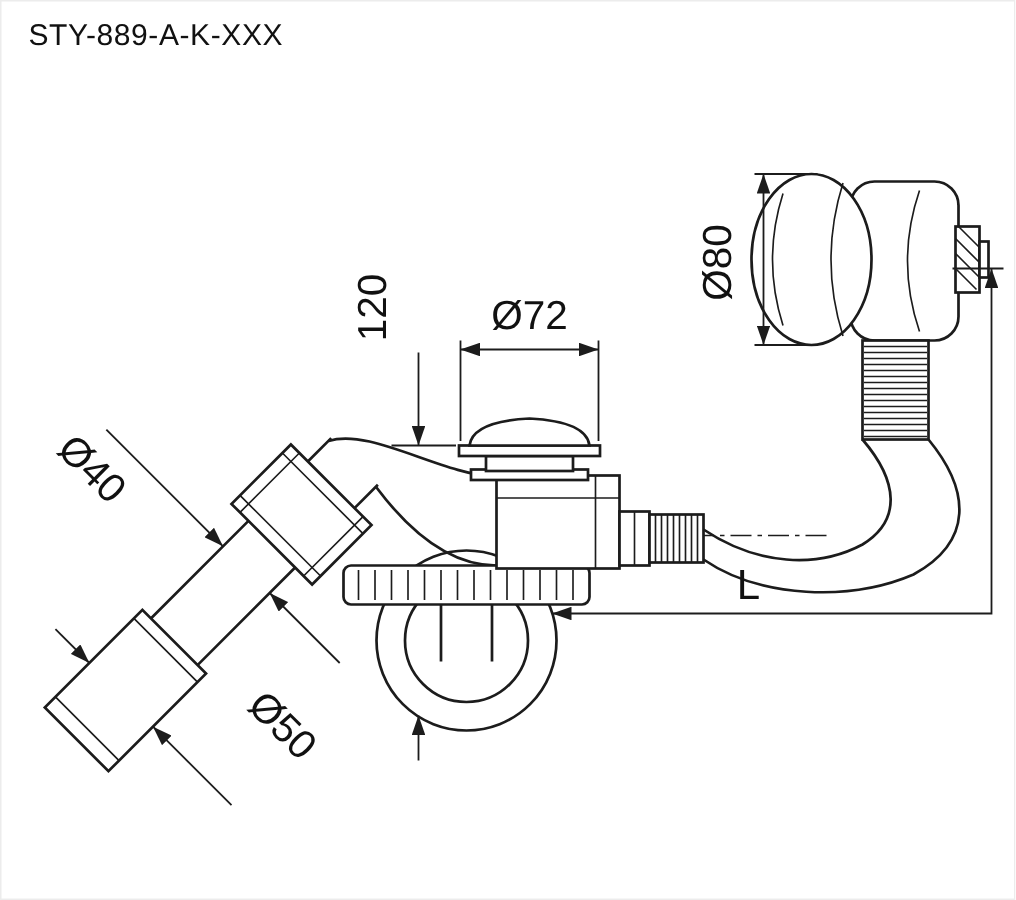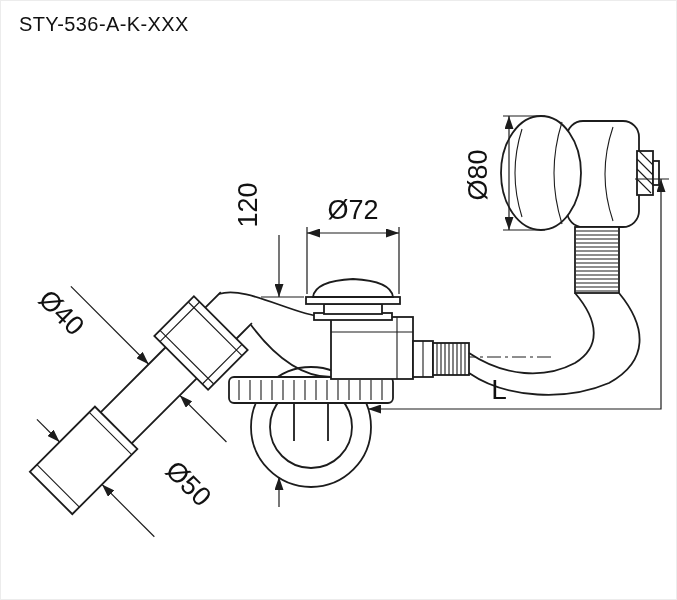--- a/index.html
+++ b/index.html
@@ -14,21 +14,21 @@
   .det{fill:none;stroke:#1c1c1c;stroke-width:1.1;}
   .dim{fill:none;stroke:#1c1c1c;stroke-width:1.2;}
   .cl{fill:none;stroke:#1c1c1c;stroke-width:1;stroke-dasharray:14 4 3 4;}
   .dimtxt{font-size:27px;fill:#111;font-family:"Liberation Sans",sans-serif;}
   .dimtxt-l{font-size:28px;}
 </style>
 </head>
 <body>
 
 <div class="page">
-  <div class="title">STY-536-A-K-XXX</div>
+  <div class="title">STY-889-A-K-XXX</div>
 
   <svg width="677" height="600" viewBox="0 0 677 600">
     <defs>
       <marker id="arrow" viewBox="0 0 13 9" markerUnits="userSpaceOnUse" markerWidth="13" markerHeight="9" refX="13" refY="4.5" orient="auto-start-reverse">
         <path d="M0 0 L13 4.5 L0 9 Z" fill="#1c1c1c"></path>
       </marker>
     </defs>
 
     <path class="cl" d="M336 356 H552"></path>
 

